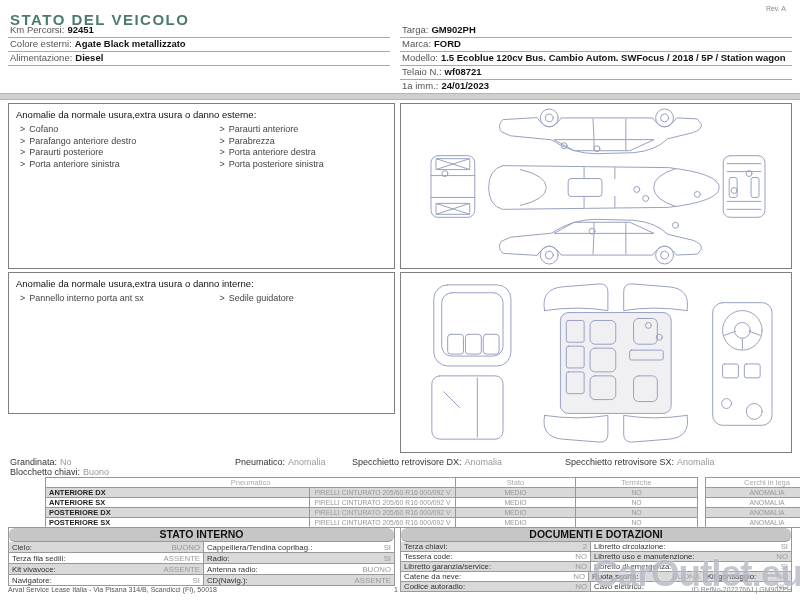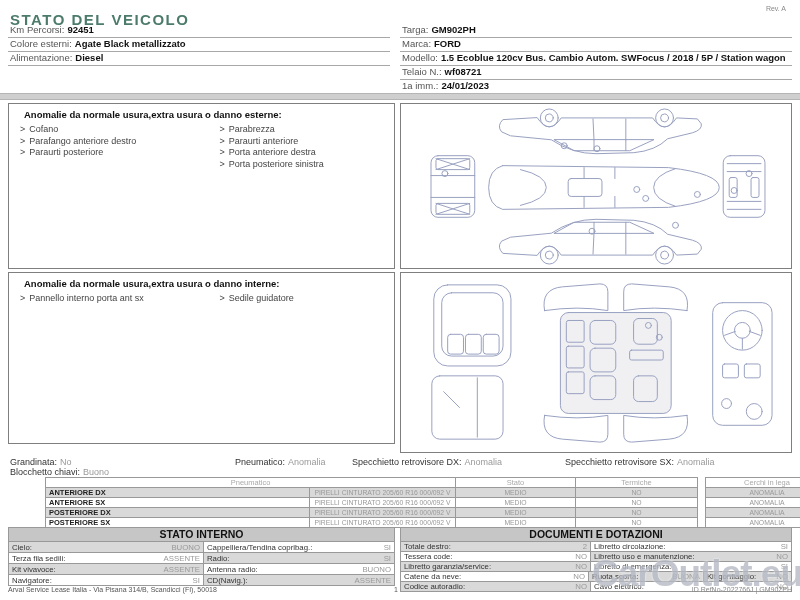--- a/index.html
+++ b/index.html
@@ -21,23 +21,23 @@
     padding:0 2px 1px 2px;color:#555;}
   .field b{color:#111;margin-left:3px;}
 
   #divider-bar{left:0;top:93px;width:800px;height:7px;background:#cfcfcf;
     border-top:1px solid #b5b5b5;border-bottom:1px solid #b5b5b5;box-sizing:border-box;}
 
   
   .panel{position:absolute;border:1px solid #7f7f7f;box-sizing:border-box;background:#fff;}
   #panel-ext-anom{left:8px;top:103px;width:387px;height:166px;padding:5px 7px;}
   #panel-ext-diag{left:400px;top:103px;width:392px;height:166px;}
-  #panel-int-anom{left:8px;top:272px;width:387px;height:172px;padding:5px 7px;}
+  #panel-int-anom{left:8px;top:272px;width:387px;height:142px;padding:5px 7px;}
   #panel-int-diag{left:400px;top:272px;width:392px;height:181px;}
-  .panel-title{margin:0 0 4px 8px;font-size:9.5px;font-weight:bold;color:#111;}
+  .panel-title{margin:0 0 4px 0;font-size:9.5px;font-weight:normal;color:#111;}
   .anom-cols{display:flex;gap:28px;}
   .anom-col{width:50%;}
   .anom-item{font-size:9px;color:#444;line-height:11.5px;padding-left:4px;white-space:nowrap;}
   .anom-item .bullet{margin-right:4px;}
 
   
   .diag{width:100%;height:100%;}
   .diag path,.diag rect,.diag circle,.diag line{
     stroke:#98a0c0;fill:none;stroke-width:1;stroke-linejoin:round;stroke-linecap:round;}
   .diag .floor{fill:#f0f0f3;}
@@ -55,21 +55,21 @@
   .tbl td{height:9px;}
   .tbl .pos{font-weight:bold;font-size:7.5px;color:#222;}
   .tbl .spec,.tbl .cval{color:#999;text-align:center;font-size:6.8px;}
   .tbl tr.shade td{background:var(--color-shade,#d9d9d9);}
 
   
   .dtable{position:absolute;border:1px solid #999;box-sizing:border-box;background:#fff;}
   #stato-interno{left:8px;top:527px;width:387px;}
   #documenti{left:400px;top:527px;width:392px;}
   .dt-title{background:#c6c6c6;text-align:center;font-weight:bold;font-size:10.5px;
-    height:13px;line-height:13px;color:#111;border-bottom:1px solid #999;}
+    height:13px;line-height:13px;color:#111;border-bottom:1px solid #999;border-radius:6px;}
   .drow{display:flex;border-bottom:1px solid #999;}
   .drow:last-child{border-bottom:none;}
   #stato-interno .drow{height:10px;}
   #documenti .drow{height:9px;}
   .dcell{display:flex;justify-content:space-between;align-items:center;
     padding:0 3px;font-size:7.8px;border-right:1px solid #999;box-sizing:border-box;
     overflow:hidden;white-space:nowrap;}
   .dcell:last-child{border-right:none;}
   .dcell .lbl{color:#333;}
   .dcell .val{color:#999;margin-left:4px;}
@@ -120,24 +120,25 @@
 
 <div class="abs" id="divider-bar"></div>
 
 <div class="panel" id="panel-ext-anom">
   <div class="panel-title">Anomalie da normale usura,extra usura o danno esterne:</div>
   <div class="anom-cols">
     <div class="anom-col">
       <div class="anom-item"><span class="bullet">&gt;</span><span>Cofano</span></div>
       <div class="anom-item"><span class="bullet">&gt;</span><span>Parafango anteriore destro</span></div>
       <div class="anom-item"><span class="bullet">&gt;</span><span>Paraurti posteriore</span></div>
+      <div class="anom-item"><span class="bullet">&gt;</span><span>Porta anteriore sinistra</span></div>
     </div>
     <div class="anom-col">
+      <div class="anom-item"><span class="bullet">&gt;</span><span>Paraurti anteriore</span></div>
       <div class="anom-item"><span class="bullet">&gt;</span><span>Parabrezza</span></div>
-      <div class="anom-item"><span class="bullet">&gt;</span><span>Paraurti anteriore</span></div>
       <div class="anom-item"><span class="bullet">&gt;</span><span>Porta anteriore destra</span></div>
       <div class="anom-item"><span class="bullet">&gt;</span><span>Porta posteriore sinistra</span></div>
     </div>
   </div>
 </div>
 
 <div class="panel" id="panel-ext-diag">
   <svg class="diag" viewBox="0 0 392 165">
     <defs>
       <g id="carSide">
@@ -374,21 +375,21 @@
         <span class="lbl">CD(Navig.):</span>
         <span class="val">ASSENTE</span>
       </div>
   </div>
 </div>
 
 <div class="dtable" id="documenti">
   <div class="dt-title">DOCUMENTI E DOTAZIONI</div>
   <div class="drow">
     <div class="dcell cb" style="width:190px">
-        <span class="lbl">Totale destro:</span>
+        <span class="lbl">Terza chiavi:</span>
         <span class="val">2</span>
       </div>
     <div class="dcell" style="width:200px">
         <span class="lbl">Libretto circolazione:</span>
         <span class="val">SI</span>
       </div>
   </div>
   <div class="drow">
     <div class="dcell" style="width:190px">
         <span class="lbl">Tessera code:</span>

